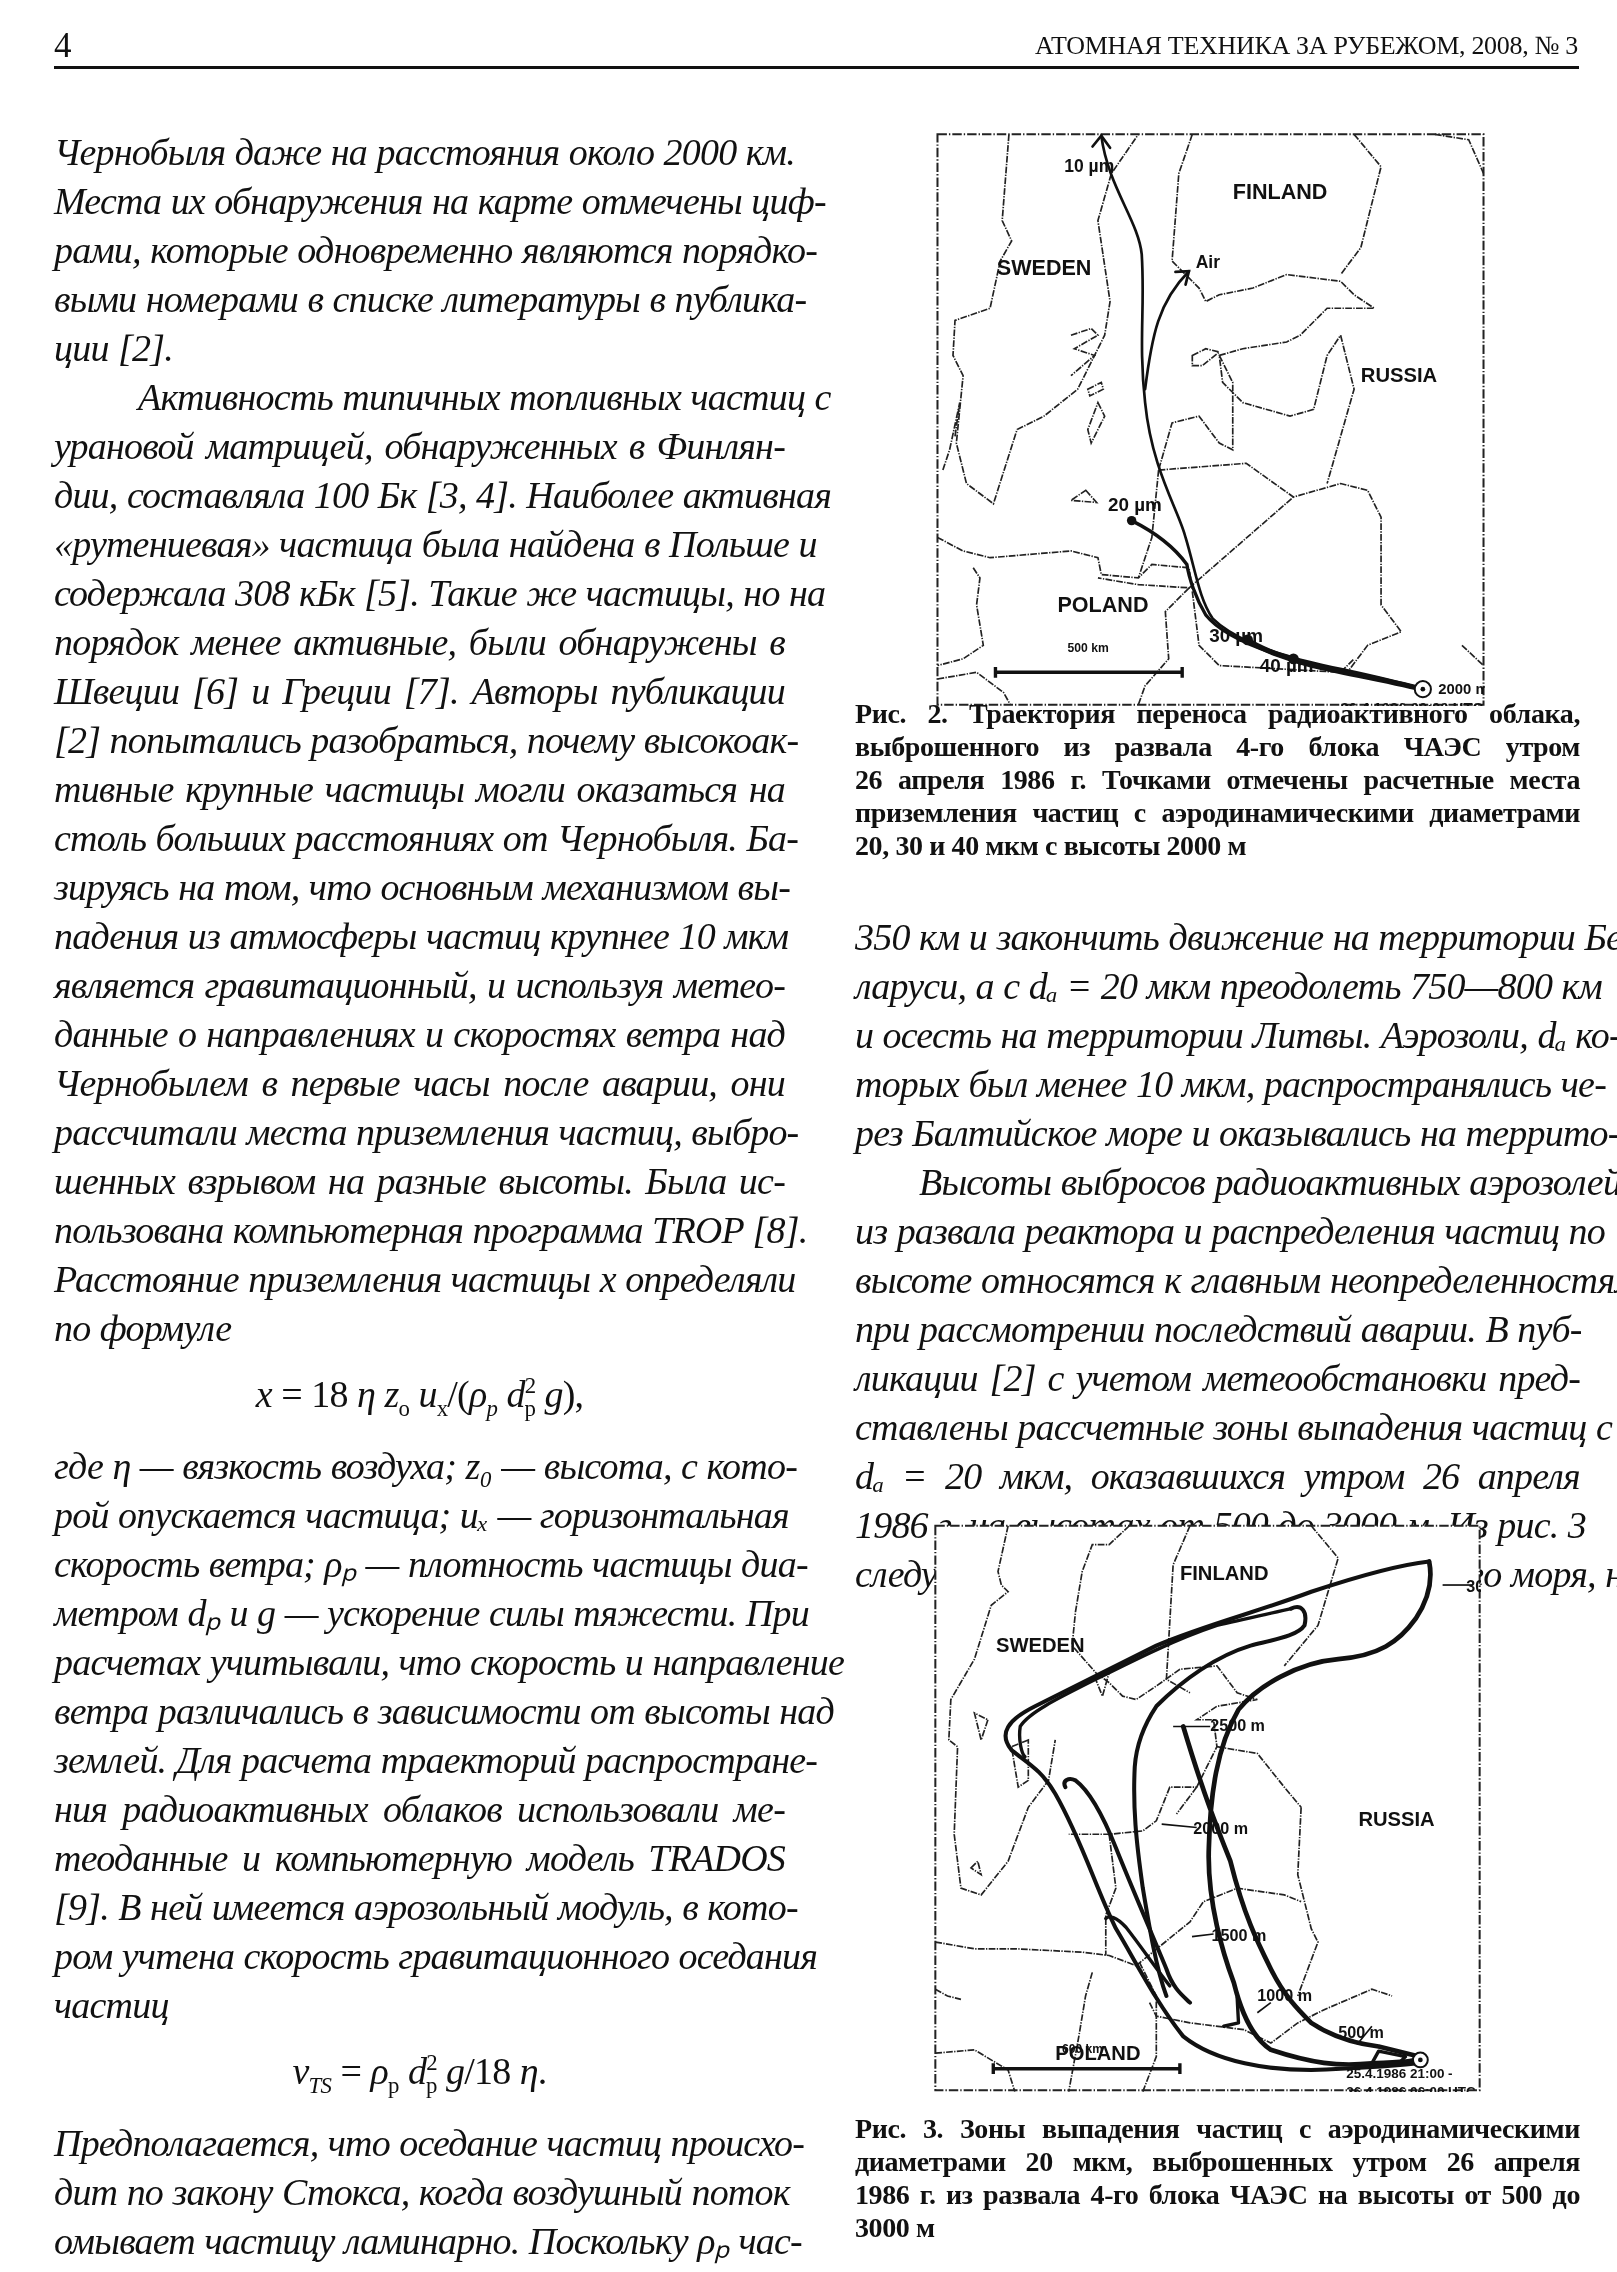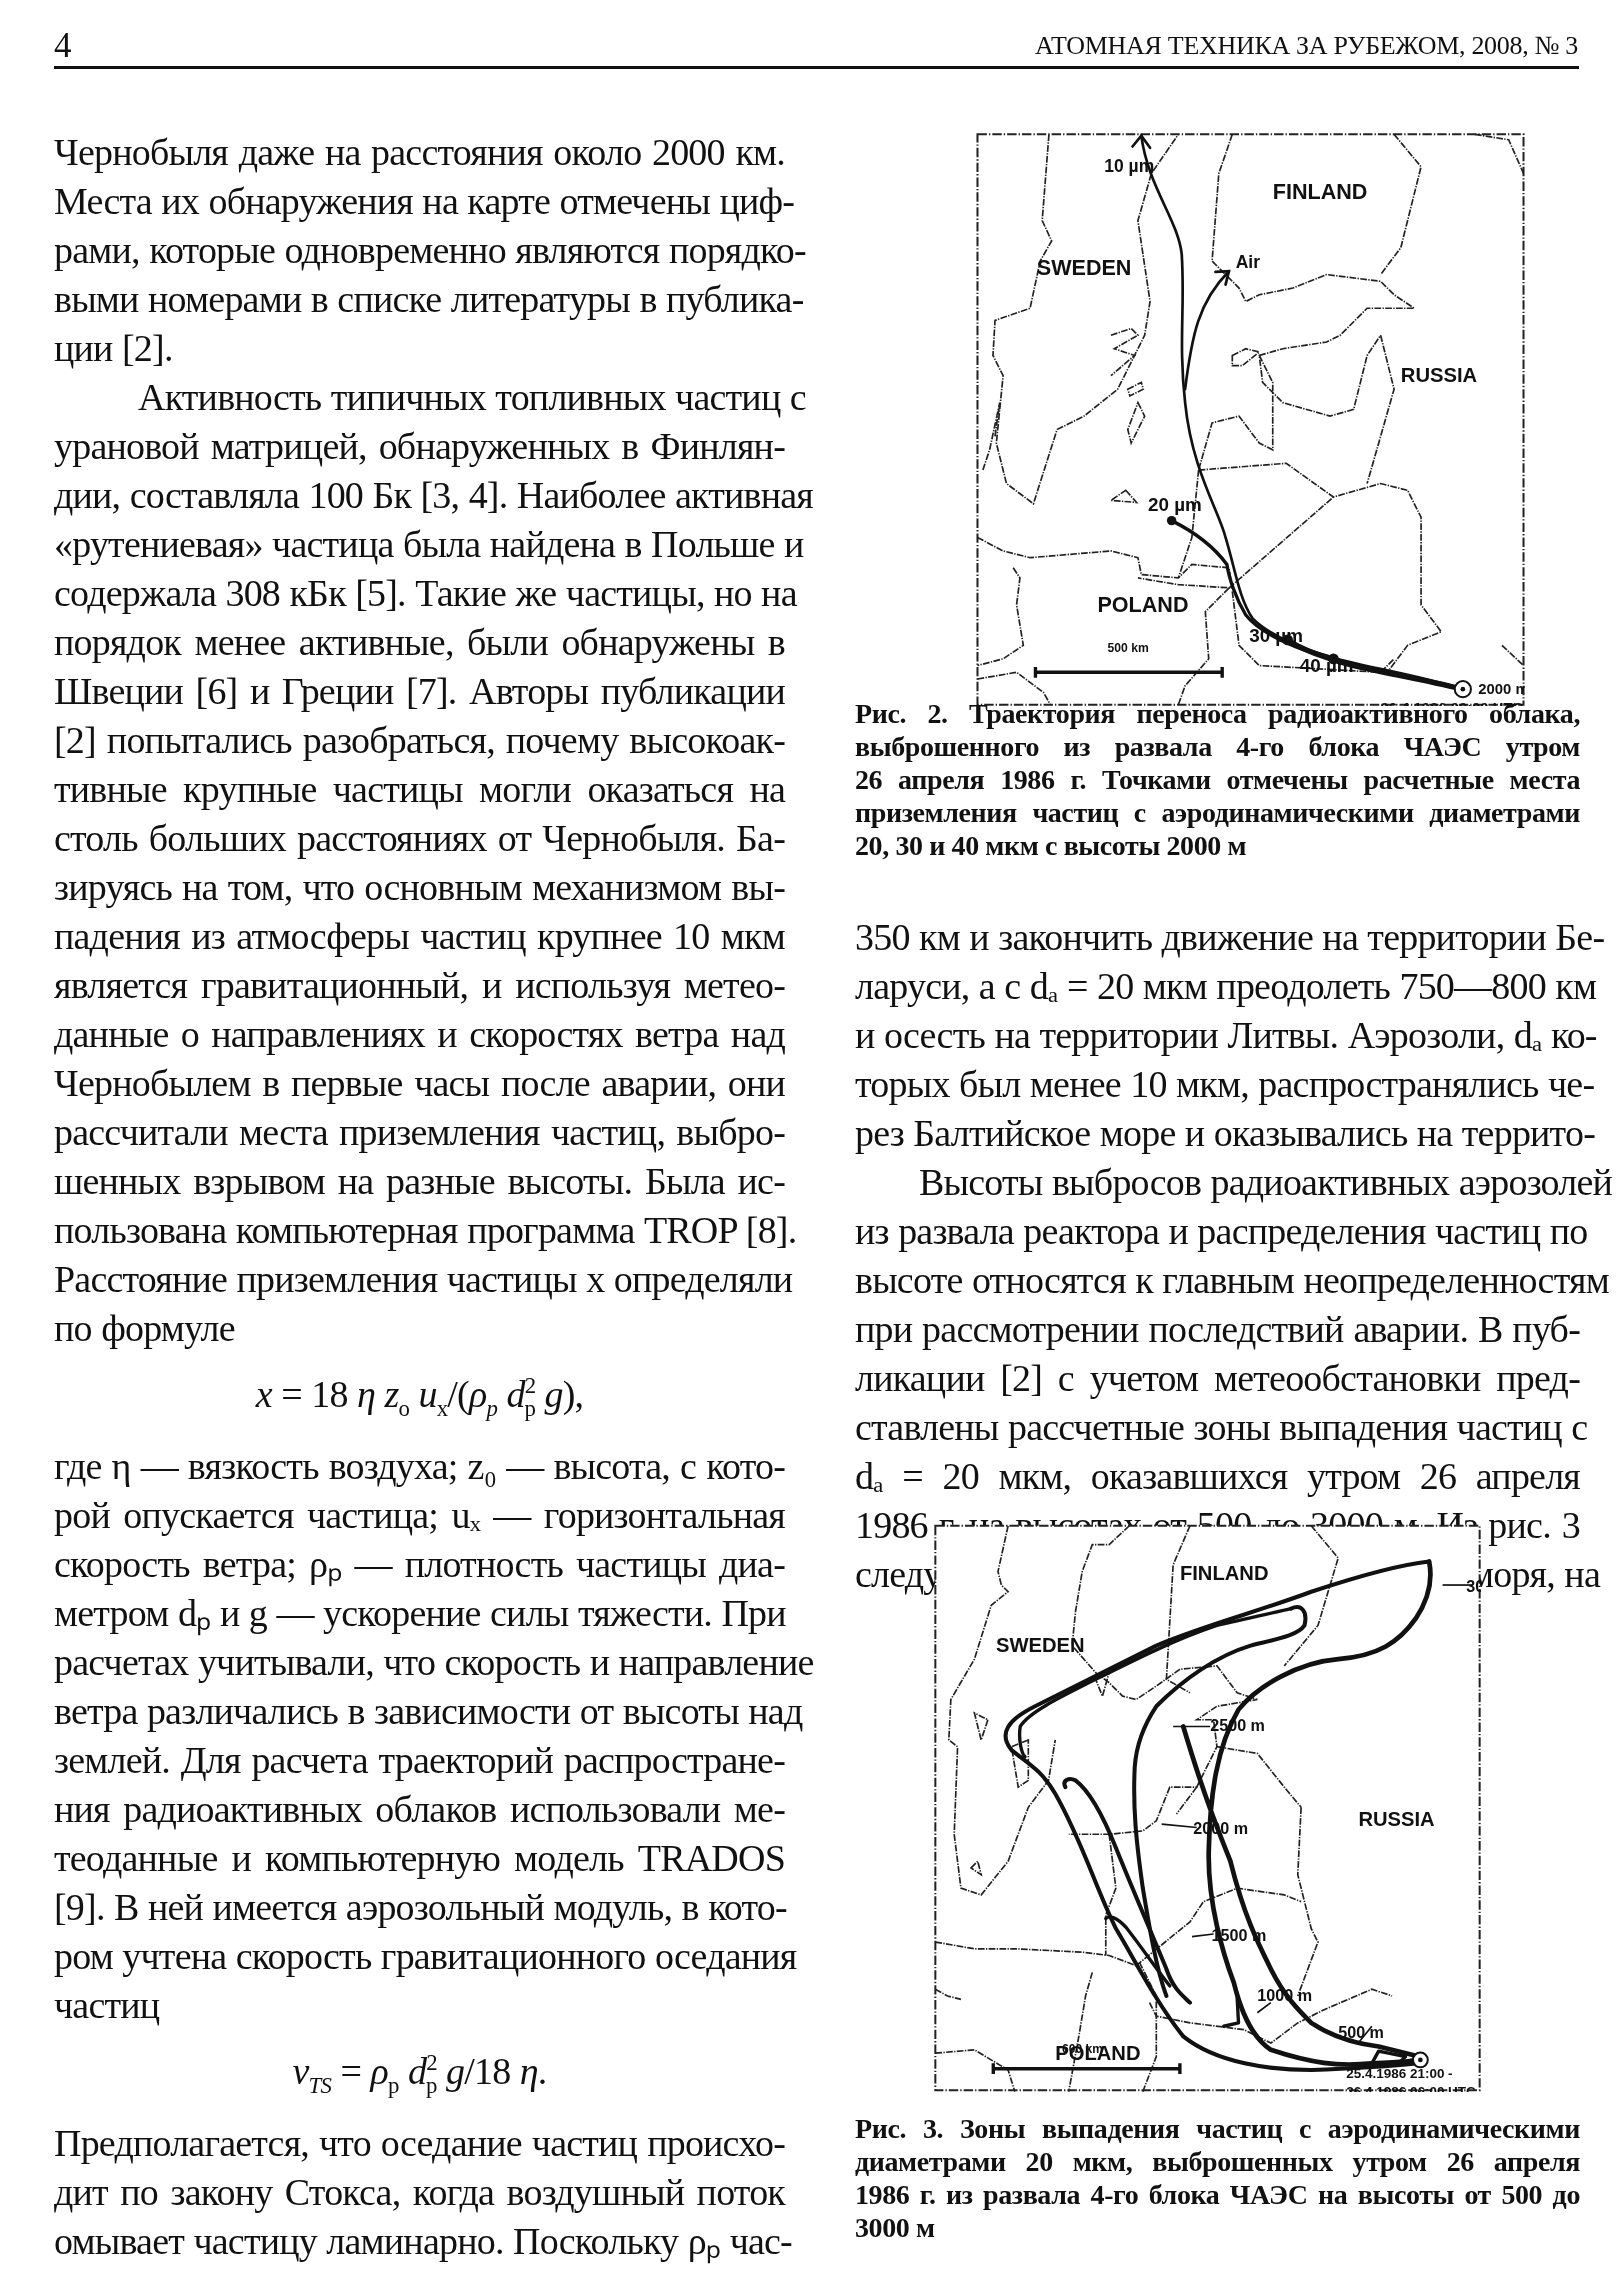--- a/index.html
+++ b/index.html
@@ -3,21 +3,21 @@
 <meta charset="utf-8">
 <style>
   html, body { margin: 0; padding: 0; background: #ffffff; }
   body { width: 1618px; height: 2273px; position: relative; overflow: hidden; color: #111; font-family: "Liberation Serif", serif; }
   .header { position: absolute; left: 54px; top: 24px; width: 1524px; height: 44px; }
   .page-num { position: absolute; left: 0; top: 0; font-size: 35px; line-height: 44px; }
   .journal { position: absolute; right: 0; top: 0; font-size: 26px; line-height: 44px; letter-spacing: -0.3px; }
   .rule { position: absolute; left: 54px; top: 66px; width: 1525px; height: 3.4px; background: #111; }
 
   .col { position: absolute; font-size: 38px; line-height: 49px; text-align: justify; letter-spacing: -0.8px; word-spacing: 0.7px; }
-  .col p { margin: 0; text-indent: 0; }
+  .col p { margin: 0; text-indent: 0; font-style: italic; }
   .col .line { display: block; text-align: justify; text-align-last: justify; white-space: nowrap; }
   .col .line.last { text-align-last: left; }
   .left { left: 54px; top: 128px; width: 731px; }
   .right { left: 855px; width: 725px; }
   .formula { display: block; text-align: center; font-style: normal; margin: 17px 0 23px 0; white-space: nowrap; }
   .formula i { font-style: italic; }
   sub, sup { font-size: 60%; line-height: 0; }
 
   .caption { position: absolute; left: 855px; width: 725px; font-weight: bold; font-size: 28px; line-height: 33px; letter-spacing: -0.4px; }
   .caption .line { display: block; white-space: nowrap; text-align: justify; text-align-last: justify; }
@@ -84,21 +84,21 @@
   <span class="formula"><i>v</i><sub><i>TS</i></sub><span> = </span><i>ρ</i><sub>p</sub><i> d</i><sup>2</sup><sub style="margin-left:-10.8px">p</sub><i> g</i><span>/18 </span><i>η</i><span>.</span></span>
   <p>
     <span class="line">Предполагается, что оседание частиц происхо-</span>
     <span class="line">дит по закону Стокса, когда воздушный поток</span>
     <span class="line">омывает частицу ламинарно. Поскольку ρₚ час-</span>
     <span class="line">тицы из урана составляет 10,5 г/см³, то ее аэро-</span>
 
   </p>
 </div>
 
-<div class="map" style="left:976px; top:133px;">
+<div class="map" style="left:936px; top:133px;">
   <svg width="549" height="573" viewBox="0 0 814 850">
     <rect x="2" y="2" width="810" height="846" fill="#fff" stroke="#222" stroke-width="3" stroke-dasharray="14 3 2 3"></rect>
     <g fill="none" stroke="#222" stroke-width="2.5" stroke-dasharray="10 2 2 2">
       <path d="M108 2 L98 130 L112 160 L95 190 L80 260 L28 278 L25 330 L40 360 L30 460 L45 520 L85 550 L120 440 L160 420 L210 380 L250 300 L258 250 L240 130 L260 60 L300 2"></path>
       <path d="M28 450 L35 400 L20 470 L10 500"></path>
       <path d="M200 300 L230 290 L240 300 L205 320 L235 330 L200 360"></path>
       <path d="M240 400 L250 420 L230 460 L225 440 Z"></path>
       <path d="M380 2 L360 60 L350 190 L390 230 L400 250 L420 240 L470 230 L520 210 L600 220 L620 240 L650 260 L580 260 L540 300 L520 310 L455 320 L420 330 L425 370 L455 400 L525 420 L560 410 L580 330 L600 300"></path>
       <path d="M420 330 L440 370 L440 470 L420 460 L390 420 L350 430 L330 500"></path>
       <path d="M330 500 L460 490 L530 540 L600 520 L640 530 L660 570 L660 700 L690 740 L640 760 L610 800"></path>

